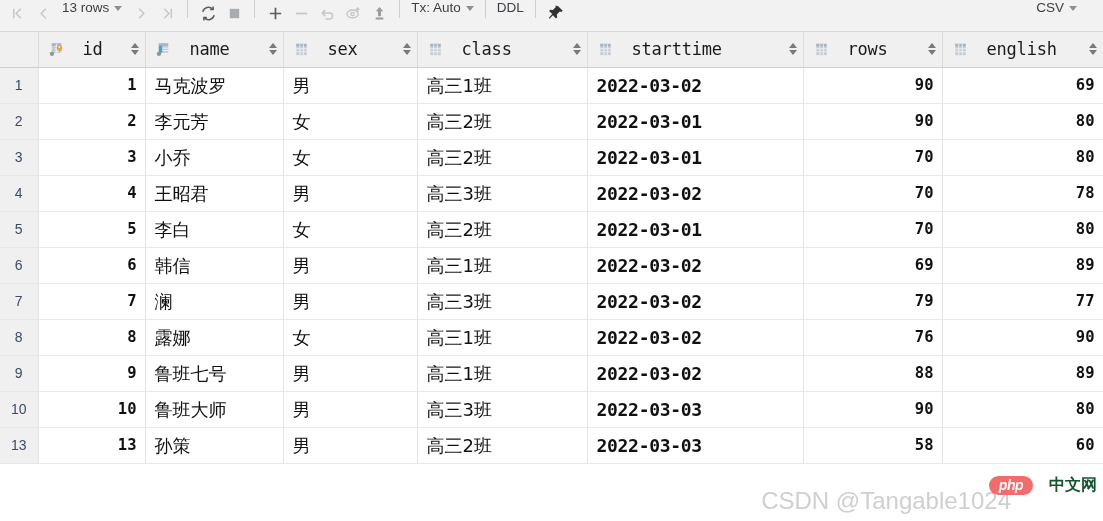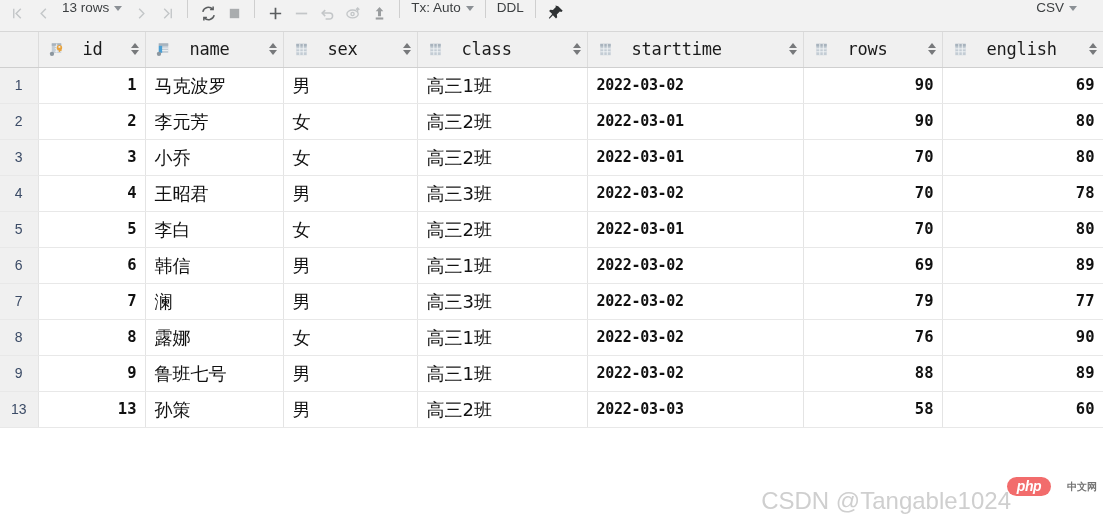--- a/index.html
+++ b/index.html
@@ -159,21 +159,21 @@
   }
   td.num .cell {
     text-align: right;
     font-family: "DejaVu Sans Mono", "Liberation Mono", monospace;
     font-size: 15.5px;
     font-weight: bold;
     padding-right: 8px;
   }
   td.mono .cell {
     font-family: "DejaVu Sans Mono", "Liberation Mono", monospace;
-    font-size: 15px;
+    font-size: 18px;
     font-weight: bold;
     letter-spacing: -0.3px;
   }
   td.cjk .cell {
     font-family: "DejaVu Sans", sans-serif;
     font-size: 18px;
   }
   tr.r-last td { border-bottom: 1px solid #e8e8e8; }
   td.last-col, th.last-col { border-right: none; }
 
@@ -210,22 +210,22 @@
     color: #ffffff;
     border-radius: 11px;
     font-size: 14px;
     font-style: italic;
     font-weight: bold;
     padding: 1px 10px 2px;
     font-family: "Liberation Sans", sans-serif;
     letter-spacing: -0.5px;
   }
   .php-cn {
-    font-size: 10px;
-    color: #737373;
+    font-size: 16px;
+    color: #14532d;
     font-family: "DejaVu Sans", sans-serif;
     font-weight: bold;
   }
 </style>
 </head>
 <body>
 
 <div id="toolbar">
 
   <div class="tb-btn disabled">
@@ -676,20 +676,44 @@
           <td class="mono">
             <span class="cell">2022-03-02</span>
           </td>
           <td class="num">
             <span class="cell">88</span>
           </td>
           <td class="num last-col">
             <span class="cell">89</span>
           </td>
         </tr>
+        <tr>
+          <td class="gutter">10</td>
+          <td class="num">
+            <span class="cell">10</span>
+          </td>
+          <td class="cjk">
+            <span class="cell">鲁班大师</span>
+          </td>
+          <td class="cjk">
+            <span class="cell">男</span>
+          </td>
+          <td class="cjk">
+            <span class="cell">高三3班</span>
+          </td>
+          <td class="mono">
+            <span class="cell">2022-03-03</span>
+          </td>
+          <td class="num">
+            <span class="cell">90</span>
+          </td>
+          <td class="num last-col">
+            <span class="cell">80</span>
+          </td>
+        </tr>
         <tr class="r-last">
           <td class="gutter">13</td>
           <td class="num">
             <span class="cell">13</span>
           </td>
           <td class="cjk">
             <span class="cell">孙策</span>
           </td>
           <td class="cjk">
             <span class="cell">男</span>

